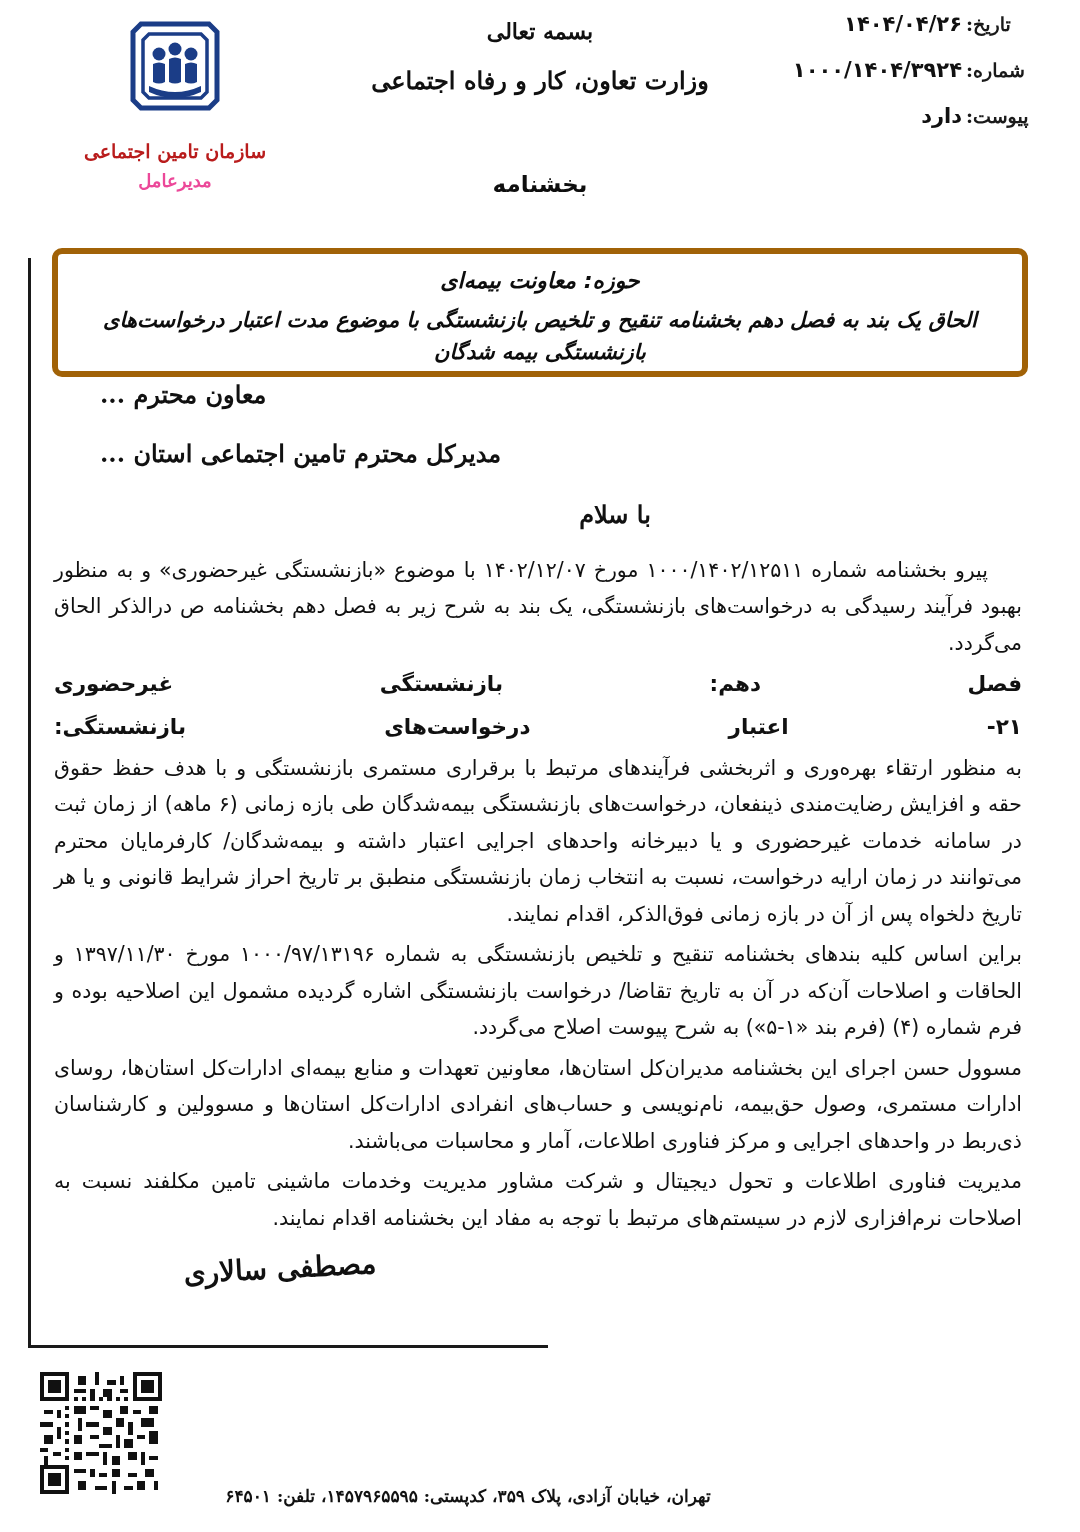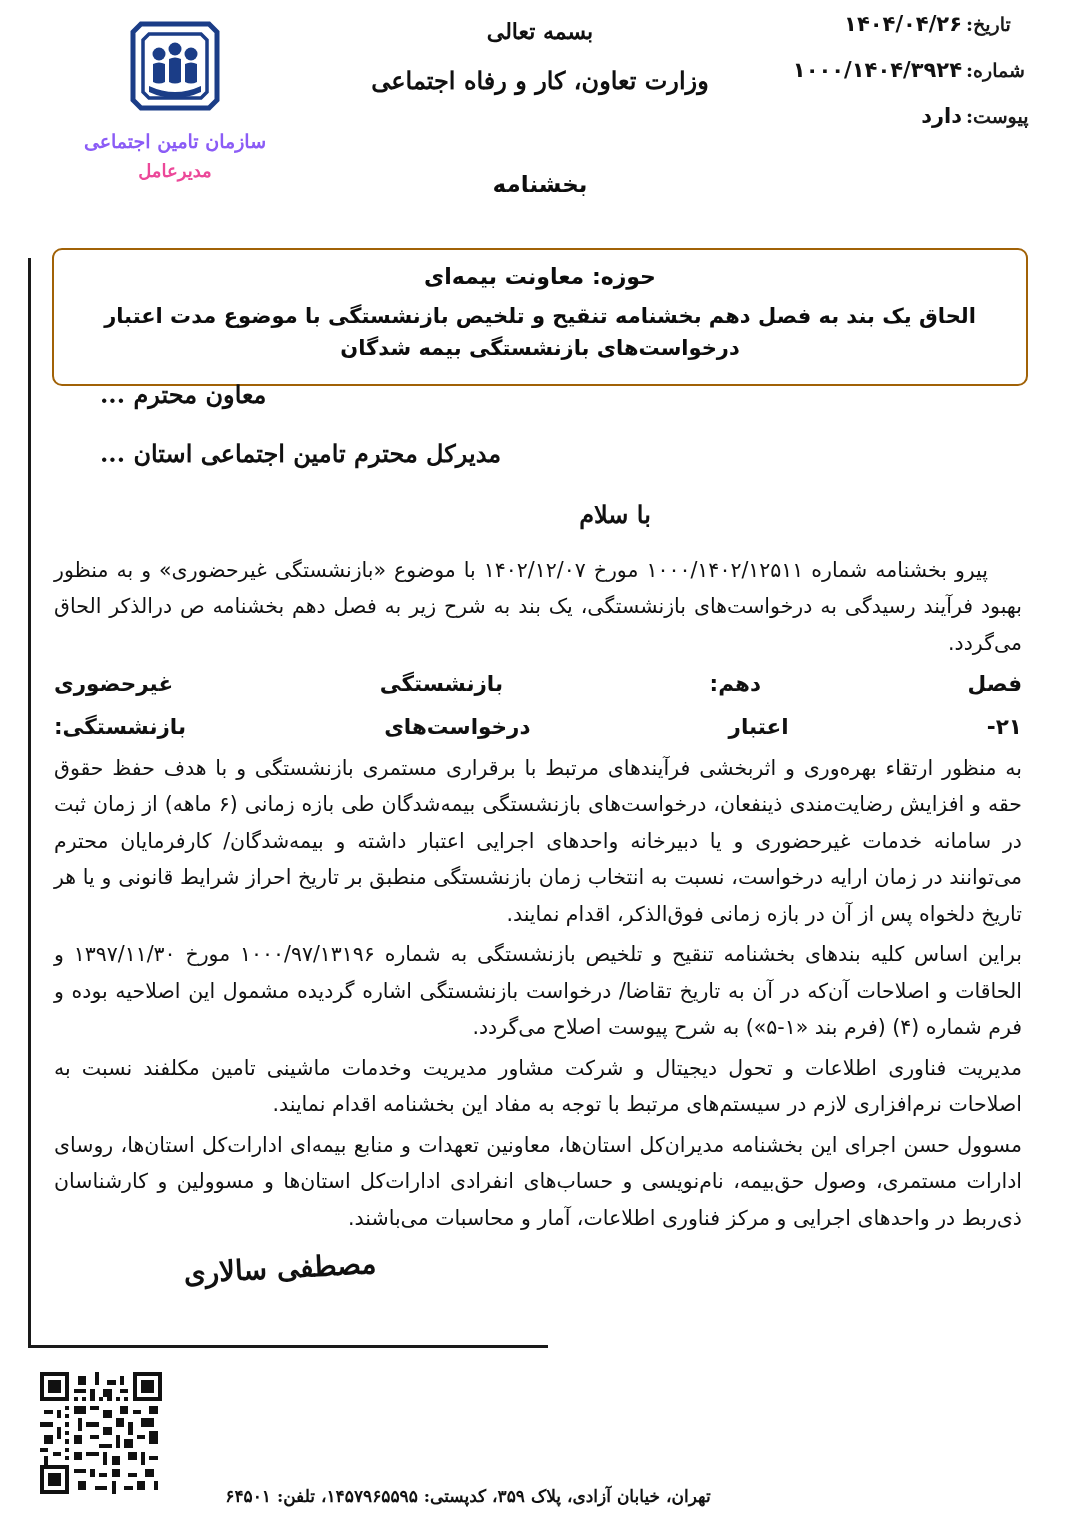--- a/index.html
+++ b/index.html
@@ -104,47 +104,48 @@
     width: 230px;
     text-align: center;
   }
   .logo-mark {
     width: 112px;
     height: 112px;
     margin: 0 auto;
     position: relative;
   }
   .logo-org {
-    margin-top: 8px;
+    margin-top: 18px;
     font-family: "DejaVu Serif", serif;
     font-size: 19px;
     font-weight: bold;
-    color: #8b5cf6;
+    color: #b91c1c;
     letter-spacing: 0;
   }
   .logo-sub {
     margin-top: 8px;
     font-family: "DejaVu Serif", serif;
     font-size: 18px;
     font-weight: bold;
     color: #ec4899;
   }
 
   
   .title-box {
     position: absolute;
     top: 248px;
     right: 52px;
     width: 976px;
-    border: 2px solid #a16207;
+    border: 6px solid #a16207;
     border-radius: 10px;
-    padding: 14px 18px 20px 18px;
+    padding: 14px 18px 3px 18px;
     box-sizing: border-box;
     text-align: center;
     background: #fff;
+    font-style: italic;
   }
   .title-line1 {
     font-size: 22px;
     font-weight: bold;
     margin-bottom: 12px;
     color: #0d0d0d;
   }
   .title-line2 {
     font-size: 21px;
     font-weight: bold;
@@ -338,22 +339,22 @@
     <div class="addr-line">مدیرکل محترم تامین اجتماعی استان ...</div>
     <div class="salam">با سلام</div>
   </div>
 
   <div class="body-text">
     <p class="indent lastline">پیرو بخشنامه شماره ۱۰۰۰/۱۴۰۲/۱۲۵۱۱ مورخ ۱۴۰۲/۱۲/۰۷ با موضوع «بازنشستگی غیرحضوری» و به منظور بهبود فرآیند رسیدگی به درخواست‌های بازنشستگی، یک بند به شرح زیر به فصل دهم بخشنامه ص درالذکر الحاق می‌گردد.</p>
     <p class="heading">فصل دهم: بازنشستگی غیرحضوری</p>
     <p class="subheading">۲۱- اعتبار درخواست‌های بازنشستگی:</p>
     <p class="lastline">به منظور ارتقاء بهره‌وری و اثربخشی فرآیندهای مرتبط با برقراری مستمری بازنشستگی و با هدف حفظ حقوق حقه و افزایش رضایت‌مندی ذینفعان، درخواست‌های بازنشستگی بیمه‌شدگان طی بازه زمانی (۶ ماهه) از زمان ثبت در سامانه خدمات غیرحضوری و یا دبیرخانه واحدهای اجرایی اعتبار داشته و بیمه‌شدگان/ کارفرمایان محترم می‌توانند در زمان ارایه درخواست، نسبت به انتخاب زمان بازنشستگی منطبق بر تاریخ احراز شرایط قانونی و یا هر تاریخ دلخواه پس از آن در بازه زمانی فوق‌الذکر، اقدام نمایند.</p>
     <p class="lastline">براین اساس کلیه بندهای بخشنامه تنقیح و تلخیص بازنشستگی به شماره ۱۰۰۰/۹۷/۱۳۱۹۶ مورخ ۱۳۹۷/۱۱/۳۰ و الحاقات و اصلاحات آن‌که در آن به تاریخ تقاضا/ درخواست بازنشستگی اشاره گردیده مشمول این اصلاحیه بوده و فرم شماره (۴) (فرم بند «۱-۵») به شرح پیوست اصلاح می‌گردد.</p>
+    <p class="lastline">مسوول حسن اجرای این بخشنامه مدیران‌کل استان‌ها، معاونین تعهدات و منابع بیمه‌ای ادارات‌کل استان‌ها، روسای ادارات مستمری، وصول حق‌بیمه، نام‌نویسی و حساب‌های انفرادی ادارات‌کل استان‌ها و مسوولین و کارشناسان ذی‌ربط در واحدهای اجرایی و مرکز فناوری اطلاعات، آمار و محاسبات می‌باشند.</p>
     <p class="lastline">مدیریت فناوری اطلاعات و تحول دیجیتال و شرکت مشاور مدیریت وخدمات ماشینی تامین مکلفند نسبت به اصلاحات نرم‌افزاری لازم در سیستم‌های مرتبط با توجه به مفاد این بخشنامه اقدام نمایند.</p>
-    <p class="lastline">مسوول حسن اجرای این بخشنامه مدیران‌کل استان‌ها، معاونین تعهدات و منابع بیمه‌ای ادارات‌کل استان‌ها، روسای ادارات مستمری، وصول حق‌بیمه، نام‌نویسی و حساب‌های انفرادی ادارات‌کل استان‌ها و مسوولین و کارشناسان ذی‌ربط در واحدهای اجرایی و مرکز فناوری اطلاعات، آمار و محاسبات می‌باشند.</p>
   </div>
 
   <div class="signature">مصطفی سالاری</div>
 
   <div class="qr">
     <svg width="122" height="122" viewBox="0 0 29 29" shape-rendering="crispEdges">
       <rect width="29" height="29" fill="#fff"></rect>
       <g fill="#111">
 
         <rect x="0" y="0" width="7" height="1"></rect>

